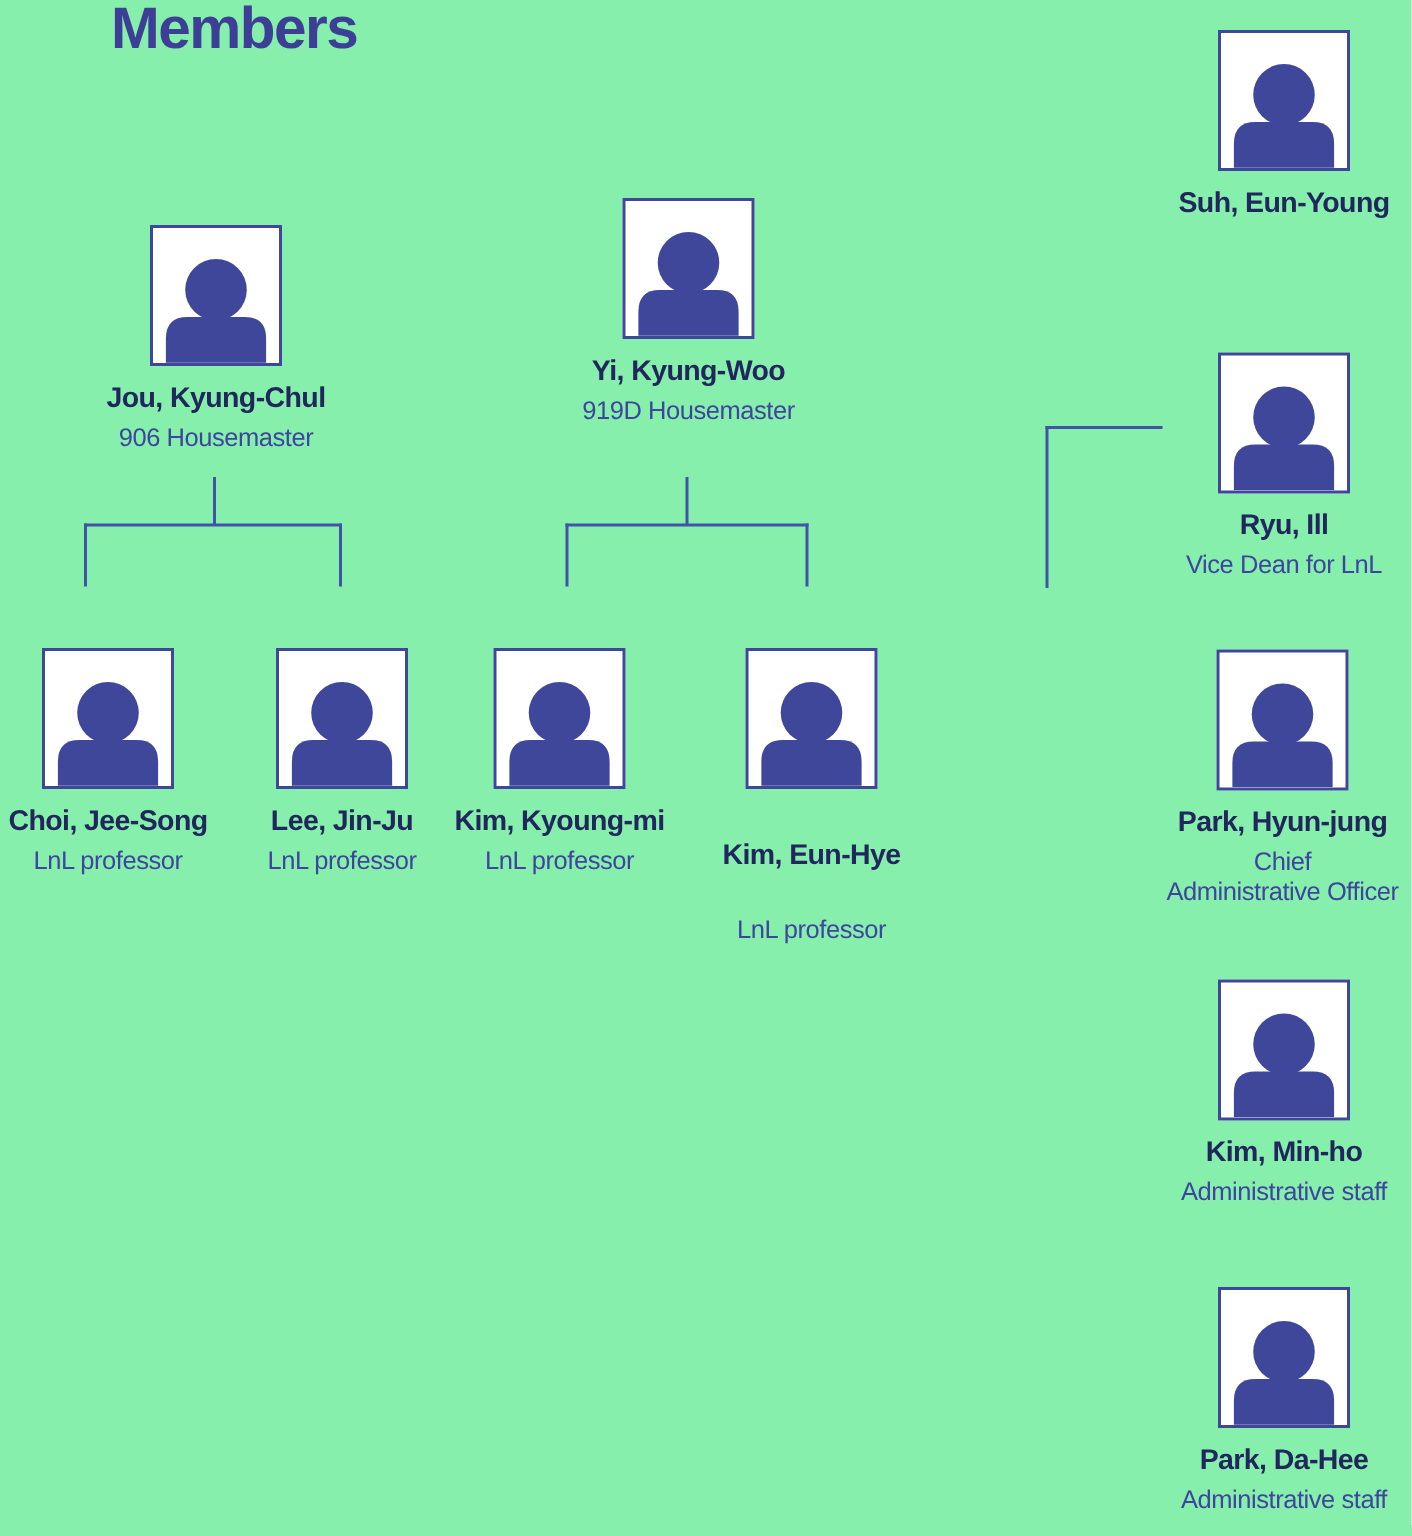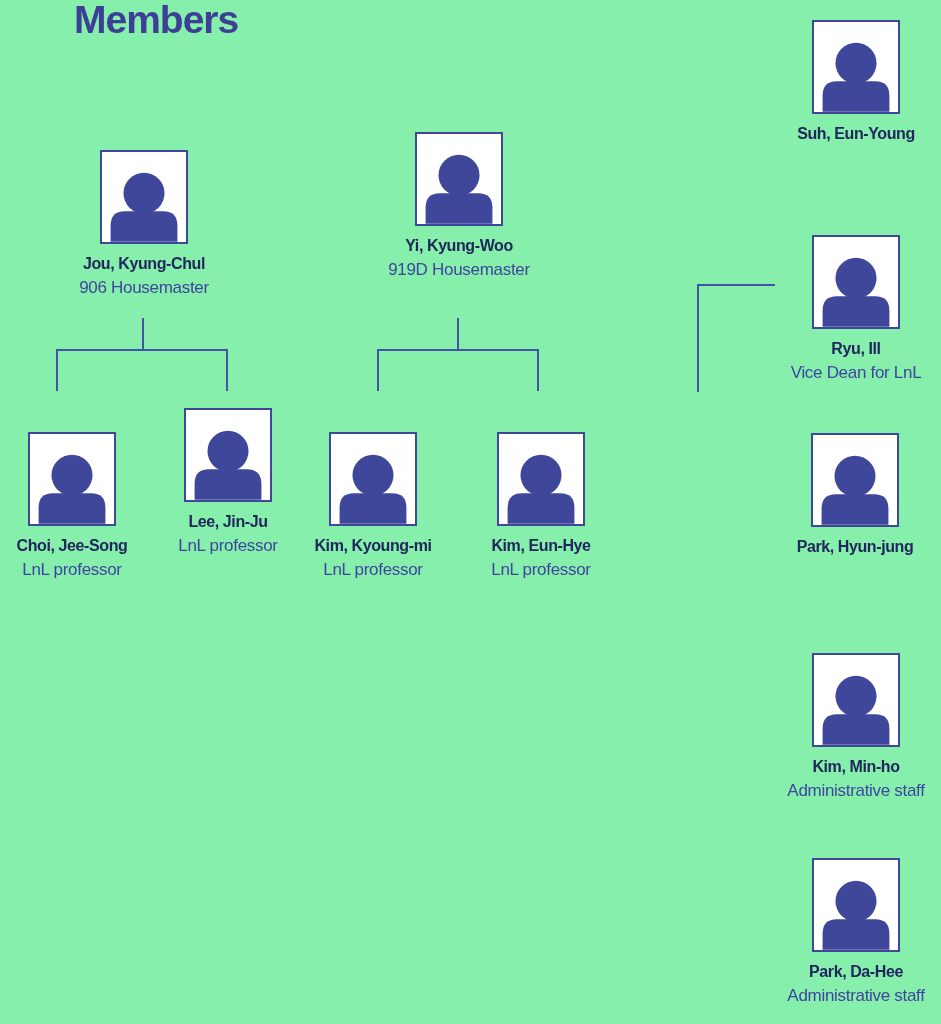--- a/index.html
+++ b/index.html
@@ -30,21 +30,21 @@
   .avatar-box {
     width:88px; height:94px;
     border:2px solid #3f479b;
     background:#ffffff;
     overflow:hidden;
     flex:0 0 auto;
   }
   .avatar-box svg { display:block; width:100%; height:100%; }
   .member-name {
     margin-top:11px;
-    font-size:16px;
+    font-size:19px;
     font-weight:bold;
     letter-spacing:-0.4px;
     color:#21265c;
     white-space:nowrap;
   }
   .member-title {
     margin-top:5px;
     font-size:17px;
     line-height:1.16;
     letter-spacing:-0.3px;
@@ -123,21 +123,21 @@
     <div class="avatar-box">
       <svg viewBox="0 0 88 94">
           <circle cx="44" cy="43" r="21.5" fill="#3f479b"></circle>
           <path d="M9 94 L9 77 Q9 62 24 62 L64 62 Q79 62 79 77 L79 94 Z" fill="#3f479b"></path>
         </svg>
     </div>
     <div class="member-name">Choi, Jee-Song</div>
     <div class="member-title">LnL professor</div>
   </div>
 
-  <div class="card" style="left:133px; top:408px;justify-content:center;">
+  <div class="card" style="left:133px; top:432px;justify-content:center;">
     <div class="avatar-box">
       <svg viewBox="0 0 88 94">
           <circle cx="44" cy="43" r="21.5" fill="#3f479b"></circle>
           <path d="M9 94 L9 77 Q9 62 24 62 L64 62 Q79 62 79 77 L79 94 Z" fill="#3f479b"></path>
         </svg>
     </div>
     <div class="member-name">Lee, Jin-Ju</div>
     <div class="member-title">LnL professor</div>
   </div>
 
@@ -145,40 +145,42 @@
     <div class="avatar-box">
       <svg viewBox="0 0 88 94">
           <circle cx="44" cy="43" r="21.5" fill="#3f479b"></circle>
           <path d="M9 94 L9 77 Q9 62 24 62 L64 62 Q79 62 79 77 L79 94 Z" fill="#3f479b"></path>
         </svg>
     </div>
     <div class="member-name">Kim, Kyoung-mi</div>
     <div class="member-title">LnL professor</div>
   </div>
 
-  <div class="card" style="left:446px; top:432px;">
+  <div class="card" style="left:446px; top:432px;gap:23px;">
     <div class="avatar-box">
       <svg viewBox="0 0 88 94">
           <circle cx="44" cy="43" r="21.5" fill="#3f479b"></circle>
           <path d="M9 94 L9 77 Q9 62 24 62 L64 62 Q79 62 79 77 L79 94 Z" fill="#3f479b"></path>
         </svg>
     </div>
     <div class="member-name">Kim, Eun-Hye</div>
     <div class="member-title">LnL professor</div>
   </div>
 
 
   <div class="card" style="left:760px; top:433px;">
     <div class="avatar-box">
       <svg viewBox="0 0 88 94">
           <circle cx="44" cy="43" r="21.5" fill="#3f479b"></circle>
           <path d="M9 94 L9 77 Q9 62 24 62 L64 62 Q79 62 79 77 L79 94 Z" fill="#3f479b"></path>
         </svg>
     </div>
     <div class="member-name">Park, Hyun-jung</div>
+    <div class="member-title">Chief
+Administrative Officer</div>
   </div>
 
   <div class="card" style="left:761px; top:653px;">
     <div class="avatar-box">
       <svg viewBox="0 0 88 94">
           <circle cx="44" cy="43" r="21.5" fill="#3f479b"></circle>
           <path d="M9 94 L9 77 Q9 62 24 62 L64 62 Q79 62 79 77 L79 94 Z" fill="#3f479b"></path>
         </svg>
     </div>
     <div class="member-name">Kim, Min-ho</div>

